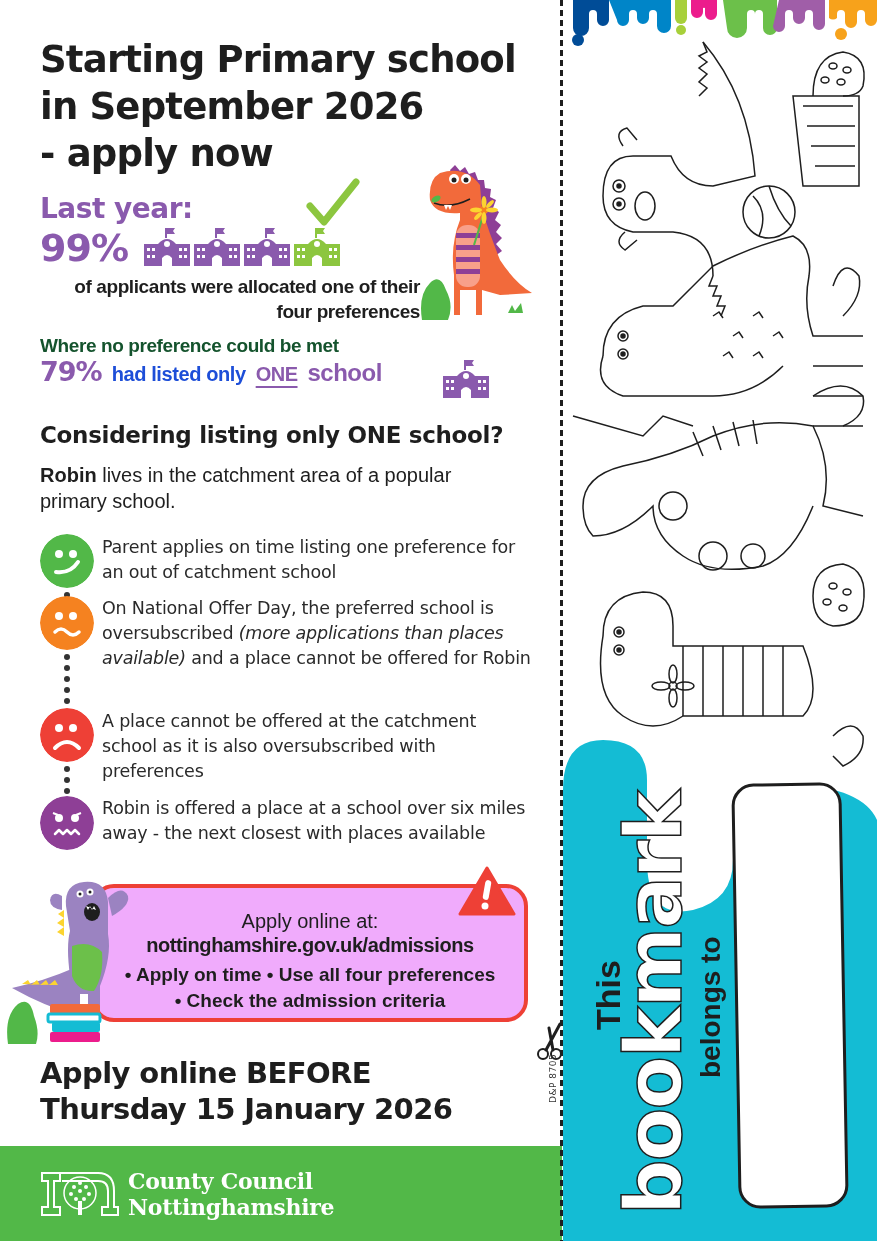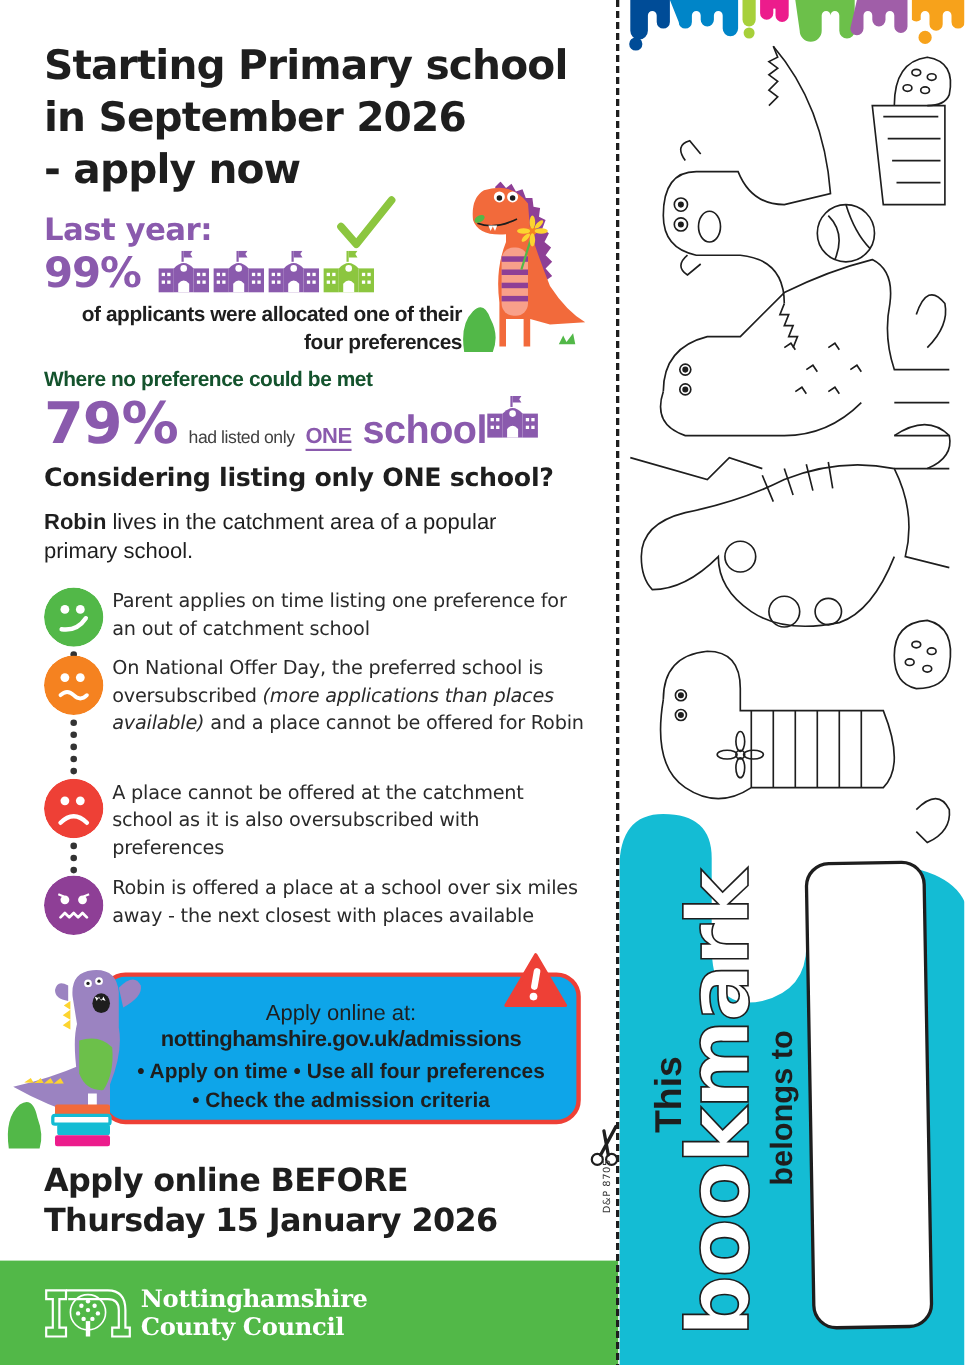--- a/index.html
+++ b/index.html
@@ -14,41 +14,41 @@
 
   .last-year { position: absolute; left: 40px; top: 192px; font-weight: bold; font-size: 28px; color: #8a5aad; letter-spacing: -0.5px; }
   .pct99 { position: absolute; left: 40px; top: 226px; font-weight: bold; font-size: 38px; color: #8a5aad; letter-spacing: -1px; line-height: 44px; }
   .schools-row { position: absolute; left: 144px; top: 228px; display: flex; gap: 4px; }
   .school { width: 46px; height: 38px; }
   .check { position: absolute; left: 306px; top: 178px; width: 54px; height: 52px; }
 
   .stat1 { position: absolute; left: 40px; top: 274px; width: 380px; font-family: "Liberation Sans", sans-serif; font-weight: bold; font-size: 19px; line-height: 25px; letter-spacing: -0.4px; color: #1e1e1e; text-align: right; }
   .stat2 { position: absolute; left: 40px; top: 335px; font-family: "Liberation Sans", sans-serif; font-weight: bold; font-size: 19px; letter-spacing: -0.4px; color: #14532d; }
   .pct79row { position: absolute; left: 40px; top: 356px; display: flex; align-items: baseline; gap: 10px; }
-  .pct79 { font-weight: bold; font-size: 52px; color: #8a5aad; letter-spacing: -1px; }
-  .had-listed { font-family: "Liberation Sans", sans-serif; font-weight: normal; font-size: 16px; color: #404040; letter-spacing: -0.4px; }
+  .pct79 { font-weight: bold; font-size: 27px; color: #8a5aad; letter-spacing: -1px; }
+  .had-listed { font-family: "Liberation Sans", sans-serif; font-weight: bold; font-size: 20px; color: #1d4ed8; letter-spacing: -0.4px; }
   .one { font-family: "Liberation Sans", sans-serif; font-weight: bold; font-size: 20px; color: #8a5aad; text-decoration: underline; text-underline-offset: 5px; letter-spacing: -0.5px; }
-  .school-word { font-family: "Liberation Sans", sans-serif; font-weight: bold; font-size: 36px; color: #8a5aad; letter-spacing: -0.5px; }
+  .school-word { font-family: "Liberation Sans", sans-serif; font-weight: bold; font-size: 24px; color: #8a5aad; letter-spacing: -0.5px; }
   .school-single { position: absolute; left: 442px; top: 360px; width: 48px; height: 38px; }
 
   .dino-orange { position: absolute; left: 420px; top: 165px; width: 120px; height: 160px; }
 
   .considering { position: absolute; left: 40px; top: 422px; font-weight: bold; font-size: 23px; letter-spacing: -0.3px; color: #1e1e1e; }
   .robin { position: absolute; left: 40px; top: 462px; width: 460px; font-family: "Liberation Sans", sans-serif; font-size: 20px; line-height: 26px; color: #1e1e1e; }
   .robin b { font-weight: bold; }
 
   .steps { position: absolute; left: 40px; top: 534px; width: 500px; }
   .step { position: absolute; left: 0; width: 500px; }
   .face { position: absolute; left: 0; width: 54px; height: 54px; border-radius: 50%; }
   .step-text { position: absolute; left: 62px; width: 430px; font-family: "DejaVu Sans", sans-serif; font-size: 17.5px; line-height: 25px; color: #2a2a2a; letter-spacing: -0.2px; }
   .step-text i { font-style: italic; }
   .dots { position: absolute; left: 24px; width: 6px; }
   .dot { width: 6px; height: 6px; border-radius: 50%; background: #333; margin-bottom: 5px; }
 
-  .callout { position: absolute; left: 92px; top: 884px; width: 436px; height: 138px; background: #0ea5e9; border: 4px solid #ee4036; border-radius: 22px; }
+  .callout { position: absolute; left: 92px; top: 884px; width: 436px; height: 138px; background: #f0abfc; border: 4px solid #ee4036; border-radius: 22px; }
   .callout-label { position: absolute; left: 0; right: 0; top: 22px; text-align: center; font-family: "Liberation Sans", sans-serif; font-size: 20px; color: #1e1e1e; }
   .callout-url { position: absolute; left: 0; right: 0; top: 46px; text-align: center; font-family: "Liberation Sans", sans-serif; font-weight: bold; font-size: 20px; color: #1e1e1e; letter-spacing: -0.4px; }
   .callout-tips1 { position: absolute; left: 0; right: 0; top: 76px; text-align: center; font-family: "Liberation Sans", sans-serif; font-size: 19px; color: #1e1e1e; font-weight: bold; }
   .callout-tips2 { position: absolute; left: 0; right: 0; top: 102px; text-align: center; font-family: "Liberation Sans", sans-serif; font-size: 19px; color: #1e1e1e; font-weight: bold; }
   .warn { position: absolute; left: 458px; top: 866px; width: 58px; height: 50px; }
   .dino-purple { position: absolute; left: 4px; top: 876px; width: 150px; height: 170px; }
 
   .deadline { position: absolute; left: 40px; top: 1055px; font-weight: bold; font-size: 29px; line-height: 36px; letter-spacing: -0.6px; color: #1e1e1e; }
 
   .footer { position: absolute; left: 0; top: 1146px; width: 562px; height: 95px; background: #52b848; }
@@ -352,22 +352,22 @@
           <circle cx="46" cy="16" r="2"></circle>
           <circle cx="31" cy="23" r="2"></circle>
           <circle cx="49" cy="23" r="2"></circle>
           <circle cx="36" cy="28" r="2"></circle>
           <circle cx="44" cy="28" r="2"></circle>
           <circle cx="40" cy="20" r="2"></circle>
         </g>
       <rect x="38" y="30" width="4" height="14" fill="#fff"></rect>
     </svg>
     <div class="logo-text">
+      <div>County Council</div>
       <div>Nottinghamshire</div>
-      <div>County Council</div>
     </div>
   </div>
 </div>
 
 <div class="cut-line"></div>
 <svg class="scissors" viewBox="0 0 28 40">
   <circle cx="7" cy="32" r="5" fill="none" stroke="#1e1e1e" stroke-width="2"></circle>
   <circle cx="20" cy="32" r="5" fill="none" stroke="#1e1e1e" stroke-width="2"></circle>
   <path d="M10 28 L24 2 M17 28 L13 6" stroke="#1e1e1e" stroke-width="3" stroke-linecap="round"></path>
 </svg>

